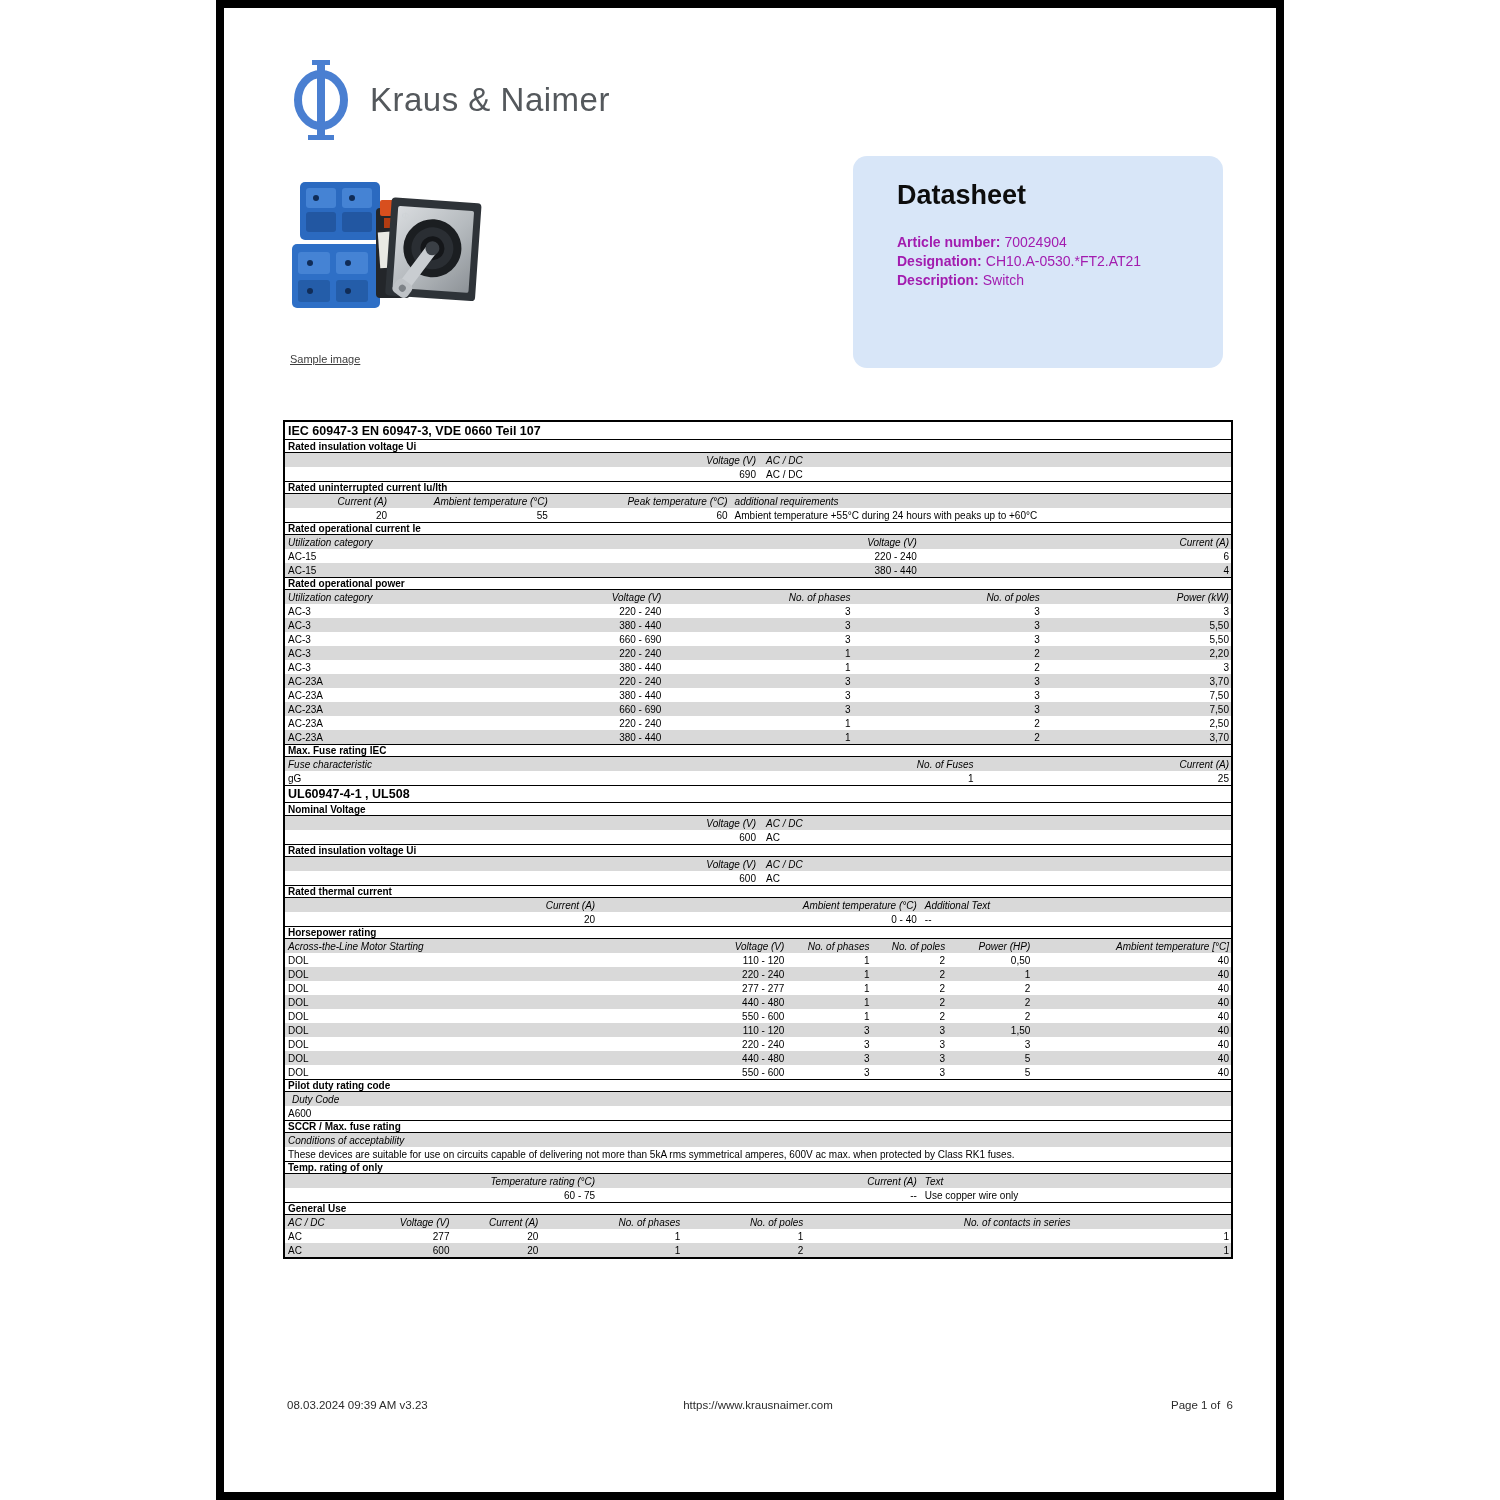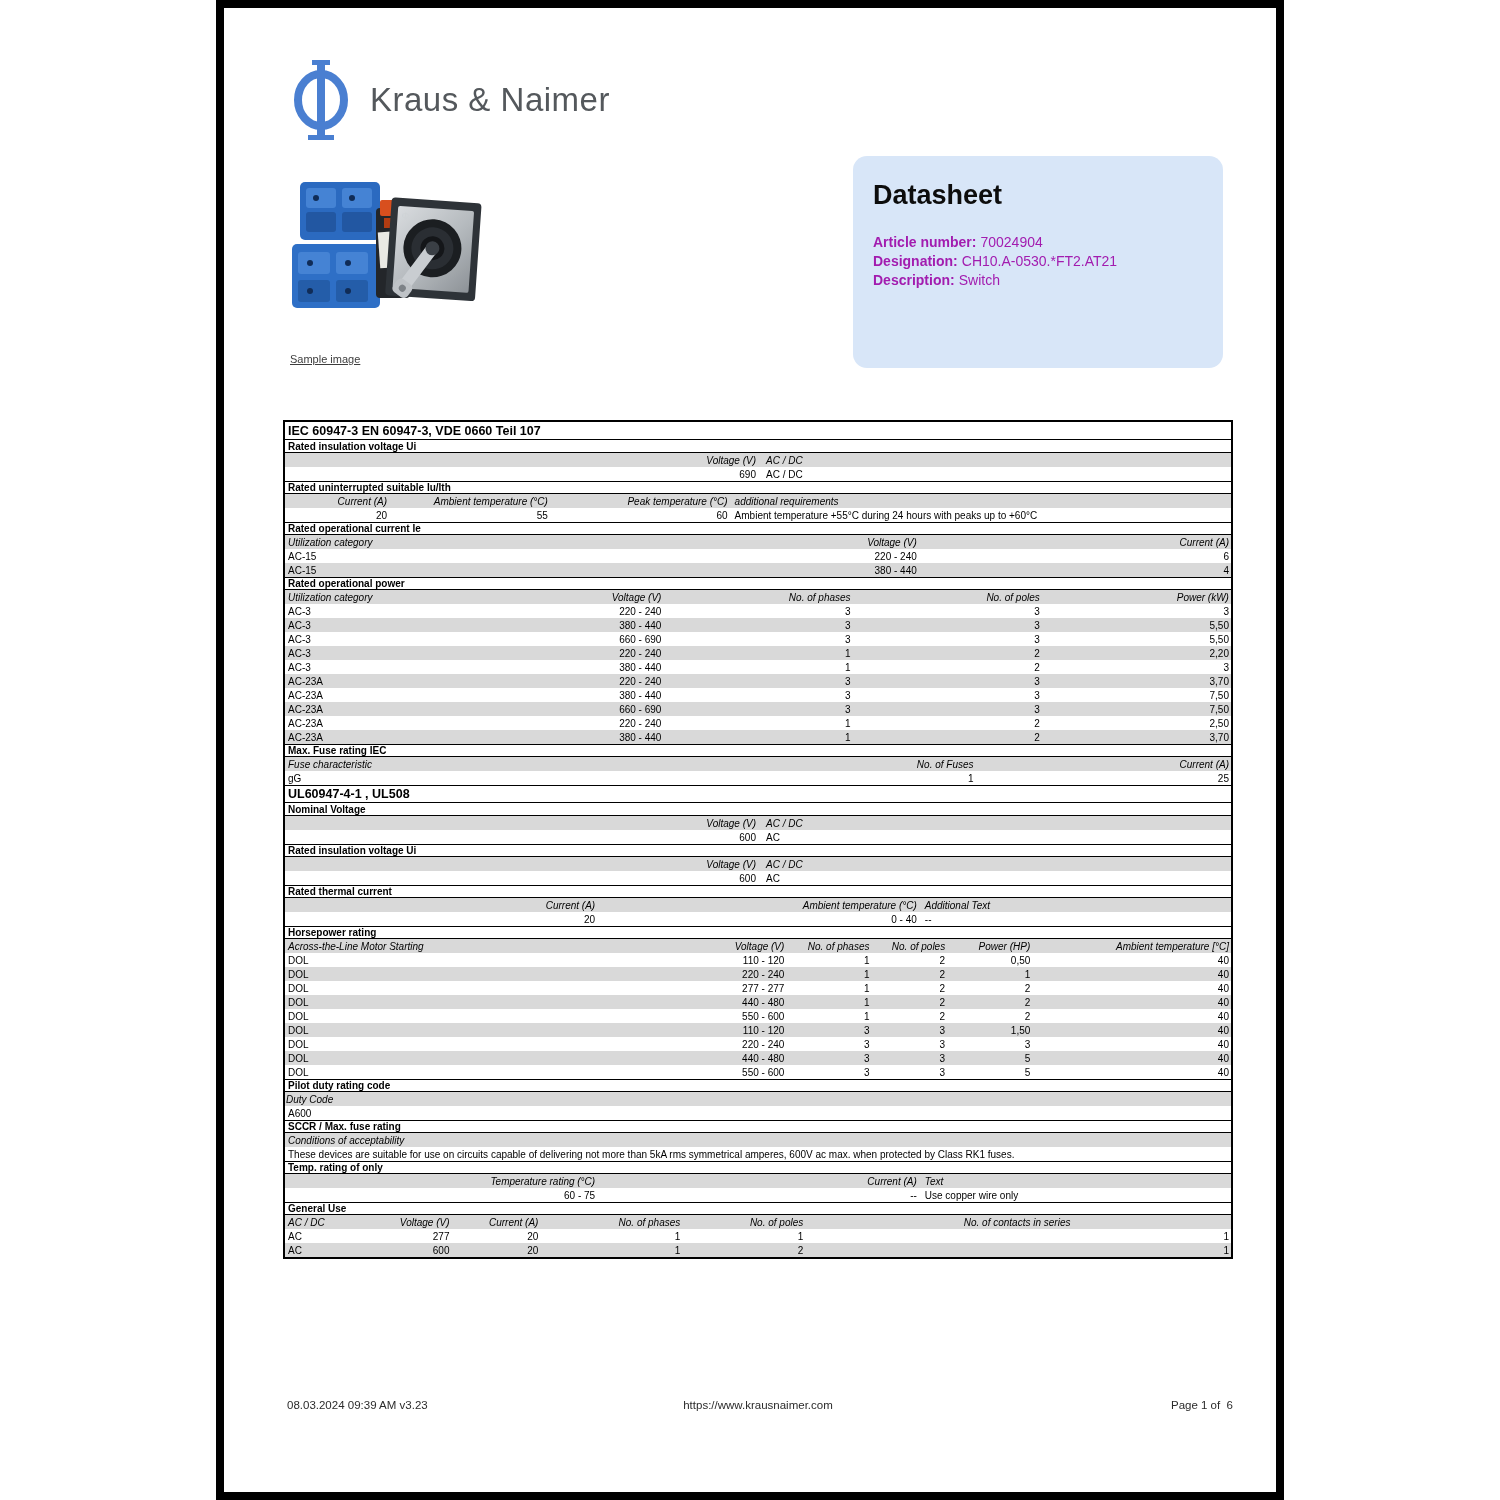--- a/index.html
+++ b/index.html
@@ -13,21 +13,21 @@
   }
   
   .logo-row{position:absolute;left:64px;top:52px;display:flex;align-items:center;gap:16px;}
   .brand{font-size:33px;color:#54585c;letter-spacing:0.5px;}
   
   .product{position:absolute;left:62px;top:166px;width:196px;height:172px;}
   .sample-label{position:absolute;left:66px;top:345px;font-size:11px;color:#3d3d3d;text-decoration:underline;}
   
   .card{
     position:absolute;left:629px;top:148px;width:370px;height:212px;box-sizing:border-box;
-    background:#d8e6f8;border-radius:14px;padding:24px 20px;
+    background:#d8e6f8;border-radius:14px;padding:24px 44px;
   }
   .card-title{font-size:27px;font-weight:bold;color:#0d0d0d;margin:0 0 22px 0;}
   .card-line{font-size:14px;line-height:19px;color:#a21caf;}
   .card-line .b{font-weight:bold;}
   .card-line .v{margin-left:4px;}
   
   .spec-table{
     position:absolute;left:59px;top:412px;width:950px;box-sizing:border-box;
     border:2px solid #000;background:#fff;
   }
@@ -130,21 +130,21 @@
       <div class="trow l1 hrow">IEC 60947-3 EN 60947-3, VDE 0660 Teil 107</div>
       <div class="trow l2 hrow">Rated insulation voltage Ui</div>
       <div class="trow ghdr">
         <span class="tcell r" style="width: 50%;">Voltage (V)</span>
         <span class="tcell" style="width: 50%; padding-left: 8px;">AC / DC</span>
       </div>
       <div class="trow data">
         <span class="tcell r" style="width: 50%;">690</span>
         <span class="tcell" style="width: 50%; padding-left: 8px;">AC / DC</span>
       </div>
-      <div class="trow l2 hrow">Rated uninterrupted suitable Iu/Ith</div>
+      <div class="trow l2 hrow">Rated uninterrupted current Iu/Ith</div>
       <div class="trow ghdr">
         <span class="tcell r" style="width: 11%;">Current (A)</span>
         <span class="tcell r" style="width: 17%;">Ambient temperature (°C)</span>
         <span class="tcell r" style="width: 19%;">Peak temperature (°C)</span>
         <span class="tcell" style="width: 53%; padding-left: 5px;">additional requirements</span>
       </div>
       <div class="trow data">
         <span class="tcell r" style="width: 11%;">20</span>
         <span class="tcell r" style="width: 17%;">55</span>
         <span class="tcell r" style="width: 19%;">60</span>
@@ -361,21 +361,21 @@
       <div class="trow data">
         <span class="tcell" style="width: 30%; padding-left: 3px;">DOL</span>
         <span class="tcell r" style="width: 23%;">550 - 600</span>
         <span class="tcell r" style="width: 9%;">3</span>
         <span class="tcell r" style="width: 8%;">3</span>
         <span class="tcell r" style="width: 9%;">5</span>
         <span class="tcell r" style="width: 21%;">40</span>
       </div>
       <div class="trow l2 hrow">Pilot duty rating code</div>
       <div class="trow ghdr">
-        <span class="tcell" style="width: 100%; padding-left: 1px;">Duty Code</span>
+        <span class="tcell" style="width: 100%; padding-left: 7px;">Duty Code</span>
       </div>
       <div class="trow data">
         <span class="tcell" style="width: 100%; padding-left: 3px;">A600</span>
       </div>
       <div class="trow l2 hrow">SCCR / Max. fuse rating</div>
       <div class="trow ghdr">
         <span class="tcell" style="width: 100%; padding-left: 3px;">Conditions of acceptability</span>
       </div>
       <div class="trow data">
         <span class="tcell" style="width: 100%; padding-left: 3px;">These devices are suitable for use on circuits capable of delivering not more than 5kA rms symmetrical amperes, 600V ac max. when protected by Class RK1 fuses.</span>

